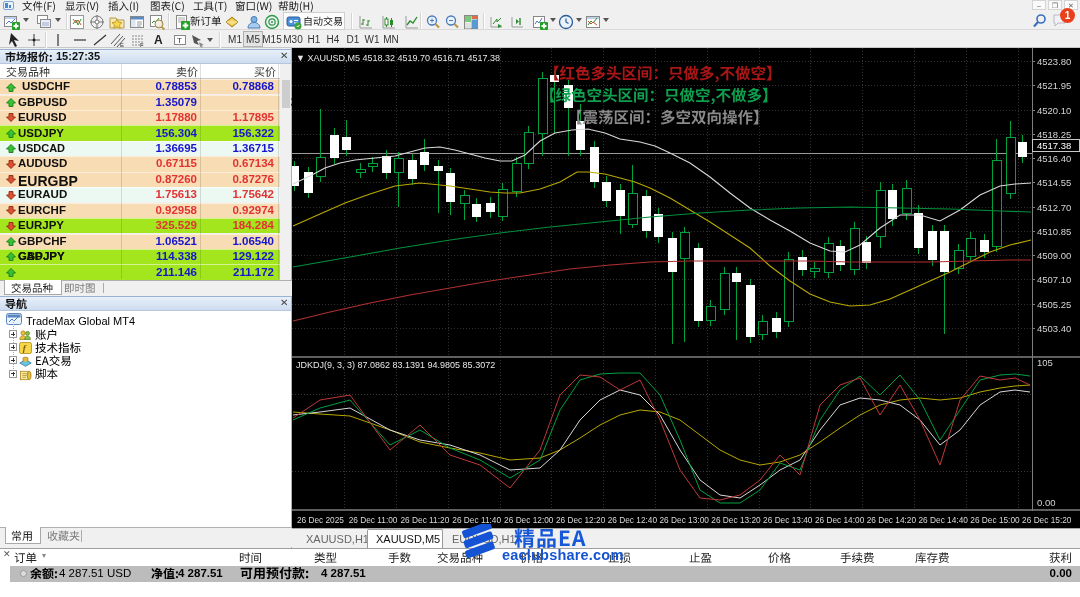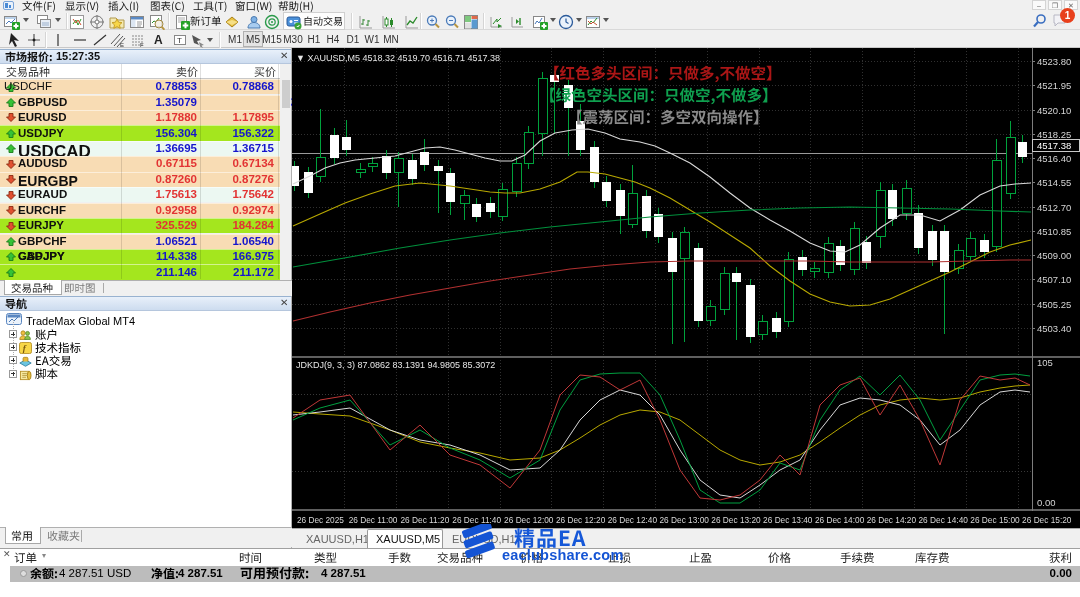--- a/index.html
+++ b/index.html
@@ -254,21 +254,21 @@
 <svg style="position:absolute;left:176.0px;top:64.0px;overflow:visible" width="24" height="16">
     <path transform="translate(0,12)" d="M2.6 -4.9C3.3 -4.7 4.2 -4.2 4.7 -3.9L5.1 -4.4C4.6 -4.8 3.7 -5.2 3.0 -5.4ZM1.5 -3.8C2.2 -3.6 3.1 -3.2 3.5 -2.9L4.0 -3.5C3.5 -3.8 2.6 -4.2 1.9 -4.4ZM6.0 -0.8C7.5 -0.3 9.0 0.3 10.0 0.9L10.4 0.2C9.4 -0.3 7.8 -0.9 6.3 -1.4ZM0.9 -6.3V-5.6H9.1C8.9 -5.1 8.6 -4.7 8.3 -4.4L9.0 -4.0C9.4 -4.6 9.9 -5.4 10.2 -6.1L9.6 -6.4L9.5 -6.3H6.0V-7.3H9.6V-8.1H6.0V-9.2H5.1V-8.1H1.6V-7.3H5.1V-6.3ZM5.7 -5.3C5.7 -4.3 5.6 -3.5 5.4 -2.7H0.7V-2.0H5.1C4.4 -0.9 3.2 -0.2 0.7 0.2C0.9 0.4 1.1 0.7 1.1 0.9C4.0 0.4 5.4 -0.5 6.0 -2.0H10.3V-2.7H6.2C6.4 -3.5 6.5 -4.3 6.6 -5.3Z M19.0 -5.0V0.9H19.8V-5.0ZM15.8 -4.9V-3.4C15.8 -2.4 15.7 -0.7 14.1 0.4C14.3 0.5 14.6 0.8 14.7 1.0C16.5 -0.3 16.7 -2.2 16.7 -3.4V-4.9ZM17.6 -9.3C17.0 -7.9 15.8 -6.2 13.8 -5.1C14.0 -5.0 14.2 -4.7 14.3 -4.5C15.9 -5.4 17.0 -6.6 17.8 -7.9C18.7 -6.6 19.9 -5.3 21.1 -4.6C21.2 -4.8 21.5 -5.1 21.7 -5.3C20.4 -6.0 19.0 -7.3 18.2 -8.6L18.4 -9.1ZM13.9 -9.2C13.4 -7.6 12.4 -5.9 11.4 -4.8C11.6 -4.7 11.8 -4.2 11.9 -4.0C12.2 -4.4 12.5 -4.8 12.8 -5.2V0.9H13.7V-6.6C14.1 -7.4 14.4 -8.2 14.7 -9.0Z" fill="#333"></path>
   </svg>
 <svg style="position:absolute;left:254.0px;top:64.0px;overflow:visible" width="24" height="16">
     <path transform="translate(0,12)" d="M5.8 -1.3C7.3 -0.7 8.8 0.2 9.7 0.8L10.2 0.2C9.3 -0.4 7.7 -1.3 6.3 -1.9ZM2.4 -6.5C3.2 -6.2 4.1 -5.7 4.6 -5.3L5.0 -5.9C4.6 -6.3 3.6 -6.8 2.9 -7.1ZM1.2 -4.9C2.0 -4.6 2.9 -4.1 3.3 -3.8L3.8 -4.4C3.3 -4.7 2.4 -5.2 1.7 -5.5ZM0.7 -3.3V-2.5H5.1C4.5 -1.2 3.2 -0.3 0.6 0.2C0.7 0.4 0.9 0.7 1.0 0.9C4.0 0.3 5.4 -0.8 6.0 -2.5H10.3V-3.3H6.2C6.4 -4.4 6.5 -5.6 6.5 -7.1H5.7C5.7 -5.6 5.6 -4.3 5.4 -3.3ZM9.3 -8.5V-8.5H1.2V-7.7H9.1C8.8 -7.1 8.5 -6.6 8.2 -6.1L8.9 -5.8C9.3 -6.4 9.8 -7.4 10.2 -8.3L9.6 -8.6L9.5 -8.5Z M19.0 -5.0V0.9H19.8V-5.0ZM15.8 -4.9V-3.4C15.8 -2.4 15.7 -0.7 14.1 0.4C14.3 0.5 14.6 0.8 14.7 1.0C16.5 -0.3 16.7 -2.2 16.7 -3.4V-4.9ZM17.6 -9.3C17.0 -7.9 15.8 -6.2 13.8 -5.1C14.0 -5.0 14.2 -4.7 14.3 -4.5C15.9 -5.4 17.0 -6.6 17.8 -7.9C18.7 -6.6 19.9 -5.3 21.1 -4.6C21.2 -4.8 21.5 -5.1 21.7 -5.3C20.4 -6.0 19.0 -7.3 18.2 -8.6L18.4 -9.1ZM13.9 -9.2C13.4 -7.6 12.4 -5.9 11.4 -4.8C11.6 -4.7 11.8 -4.2 11.9 -4.0C12.2 -4.4 12.5 -4.8 12.8 -5.2V0.9H13.7V-6.6C14.1 -7.4 14.4 -8.2 14.7 -9.0Z" fill="#333"></path>
   </svg>
 <div class="abs" style="left:0;top:79.0px;width:280px;height:15.4px;background:#f8dcb4;border-top:1px solid rgba(255,255,255,0.5)"></div>
 <svg class="abs" style="left:6px;top:82.5px" width="10" height="9" viewBox="0 0 10 9">
     <path d="M5 0.5L9.5 5H7v3.5H3V5H0.5z" fill="#35c235" stroke="#1a7a1a" stroke-width="0.9"></path>
   </svg>
-<div class="txt" style="left:4px;top:80.2px;font-size:11.5px;font-weight:normal;color:#101010">USDCHF</div>
+<div class="txt" style="left:22px;top:80.2px;font-size:11.5px;font-weight:bold;color:#101010">USDCHF</div>
 <div class="txt" style="right:883px;top:80.2px;font-size:11.5px;font-weight:bold;color:#1515cc">0.78853</div>
 <div class="txt" style="right:806px;top:80.2px;font-size:11.5px;font-weight:bold;color:#1515cc">0.78868</div>
 <div class="abs" style="left:0;top:94.5px;width:280px;height:15.4px;background:#f8dcb4;border-top:1px solid rgba(255,255,255,0.5)"></div>
 <svg class="abs" style="left:6px;top:98.0px" width="10" height="9" viewBox="0 0 10 9">
     <path d="M5 0.5L9.5 5H7v3.5H3V5H0.5z" fill="#35c235" stroke="#1a7a1a" stroke-width="0.9"></path>
   </svg>
 <div class="txt" style="left:18px;top:95.7px;font-size:11.5px;font-weight:bold;color:#101010">GBPUSD</div>
 <div class="txt" style="right:883px;top:95.7px;font-size:11.5px;font-weight:bold;color:#1515cc">1.35079</div>
 <div class="txt" style="right:758px;top:95.7px;font-size:11.5px;font-weight:normal;color:#1515cc">1.35095</div>
 <div class="abs" style="left:0;top:109.9px;width:280px;height:15.4px;background:#f8dcb4;border-top:1px solid rgba(255,255,255,0.5)"></div>
@@ -282,21 +282,21 @@
 <svg class="abs" style="left:6px;top:128.8px" width="10" height="9" viewBox="0 0 10 9">
     <path d="M5 0.5L9.5 5H7v3.5H3V5H0.5z" fill="#35c235" stroke="#1a7a1a" stroke-width="0.9"></path>
   </svg>
 <div class="txt" style="left:18px;top:126.5px;font-size:11.5px;font-weight:bold;color:#101010">USDJPY</div>
 <div class="txt" style="right:883px;top:126.5px;font-size:11.5px;font-weight:bold;color:#1515cc">156.304</div>
 <div class="txt" style="right:806px;top:126.5px;font-size:11.5px;font-weight:bold;color:#1515cc">156.322</div>
 <div class="abs" style="left:0;top:140.8px;width:280px;height:15.4px;background:#ecf8f2;border-top:1px solid rgba(255,255,255,0.5)"></div>
 <svg class="abs" style="left:6px;top:144.3px" width="10" height="9" viewBox="0 0 10 9">
     <path d="M5 0.5L9.5 5H7v3.5H3V5H0.5z" fill="#35c235" stroke="#1a7a1a" stroke-width="0.9"></path>
   </svg>
-<div class="txt" style="left:18px;top:142.0px;font-size:17px;font-weight:bold;color:#101010">USDCAD</div>
+<div class="txt" style="left:18px;top:142.0px;font-size:11px;font-weight:bold;color:#101010">USDCAD</div>
 <div class="txt" style="right:883px;top:142.0px;font-size:11.5px;font-weight:bold;color:#1515cc">1.36695</div>
 <div class="txt" style="right:806px;top:142.0px;font-size:11.5px;font-weight:bold;color:#1515cc">1.36715</div>
 <div class="abs" style="left:0;top:156.2px;width:280px;height:15.4px;background:#f8dcb4;border-top:1px solid rgba(255,255,255,0.5)"></div>
 <svg class="abs" style="left:6px;top:159.8px" width="10" height="9" viewBox="0 0 10 9">
     <path d="M5 8.5L9.5 4H7V0.5H3V4H0.5z" fill="#e05030" stroke="#8a2a12" stroke-width="0.9"></path>
   </svg>
 <div class="txt" style="left:18px;top:157.4px;font-size:11.5px;font-weight:bold;color:#101010">AUDUSD</div>
 <div class="txt" style="right:883px;top:157.4px;font-size:11.5px;font-weight:bold;color:#e23333">0.67115</div>
 <div class="txt" style="right:806px;top:157.4px;font-size:11.5px;font-weight:bold;color:#e23333">0.67134</div>
 <div class="abs" style="left:0;top:171.7px;width:280px;height:15.4px;background:#f8dcb4;border-top:1px solid rgba(255,255,255,0.5)"></div>
@@ -333,21 +333,21 @@
   </svg>
 <div class="txt" style="left:18px;top:234.7px;font-size:11.5px;font-weight:bold;color:#101010">GBPCHF</div>
 <div class="txt" style="right:883px;top:234.7px;font-size:11.5px;font-weight:bold;color:#1515cc">1.06521</div>
 <div class="txt" style="right:806px;top:234.7px;font-size:11.5px;font-weight:bold;color:#1515cc">1.06540</div>
 <div class="abs" style="left:0;top:248.9px;width:280px;height:15.4px;background:#a4e61e;border-top:1px solid rgba(255,255,255,0.5)"></div>
 <svg class="abs" style="left:6px;top:252.4px" width="10" height="9" viewBox="0 0 10 9">
     <path d="M5 0.5L9.5 5H7v3.5H3V5H0.5z" fill="#35c235" stroke="#1a7a1a" stroke-width="0.9"></path>
   </svg>
 <div class="txt" style="left:18px;top:250.1px;font-size:11.5px;font-weight:bold;color:#101010">CADJPY</div>
 <div class="txt" style="right:883px;top:250.1px;font-size:11.5px;font-weight:bold;color:#1515cc">114.338</div>
-<div class="txt" style="right:806px;top:250.1px;font-size:11.5px;font-weight:bold;color:#1515cc">166.975</div>
+<div class="txt" style="right:806px;top:250.1px;font-size:11.5px;font-weight:bold;color:#1515cc">129.122</div>
 <div class="abs" style="left:0;top:264.4px;width:280px;height:15.4px;background:#a4e61e;border-top:1px solid rgba(255,255,255,0.5)"></div>
 <svg class="abs" style="left:6px;top:267.9px" width="10" height="9" viewBox="0 0 10 9">
     <path d="M5 0.5L9.5 5H7v3.5H3V5H0.5z" fill="#35c235" stroke="#1a7a1a" stroke-width="0.9"></path>
   </svg>
 <div class="txt" style="left:18px;top:250px;font-size:11.5px;font-weight:bold;color:#101010">GBPJPY</div>
 <div class="txt" style="right:883px;top:265.6px;font-size:11.5px;font-weight:bold;color:#1515cc">211.146</div>
 <div class="txt" style="right:806px;top:265.6px;font-size:11.5px;font-weight:bold;color:#1515cc">211.172</div>
 <div class="abs" style="left:121px;top:64px;width:1px;height:215px;background:#00000020"></div>
 <div class="abs" style="left:200px;top:64px;width:1px;height:215px;background:#00000020"></div>
 <div class="abs" style="left:278px;top:64px;width:1px;height:215px;background:#00000020"></div>

